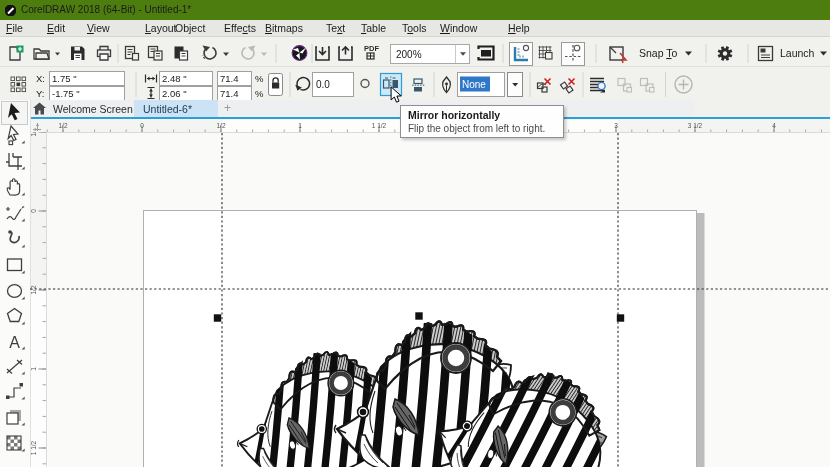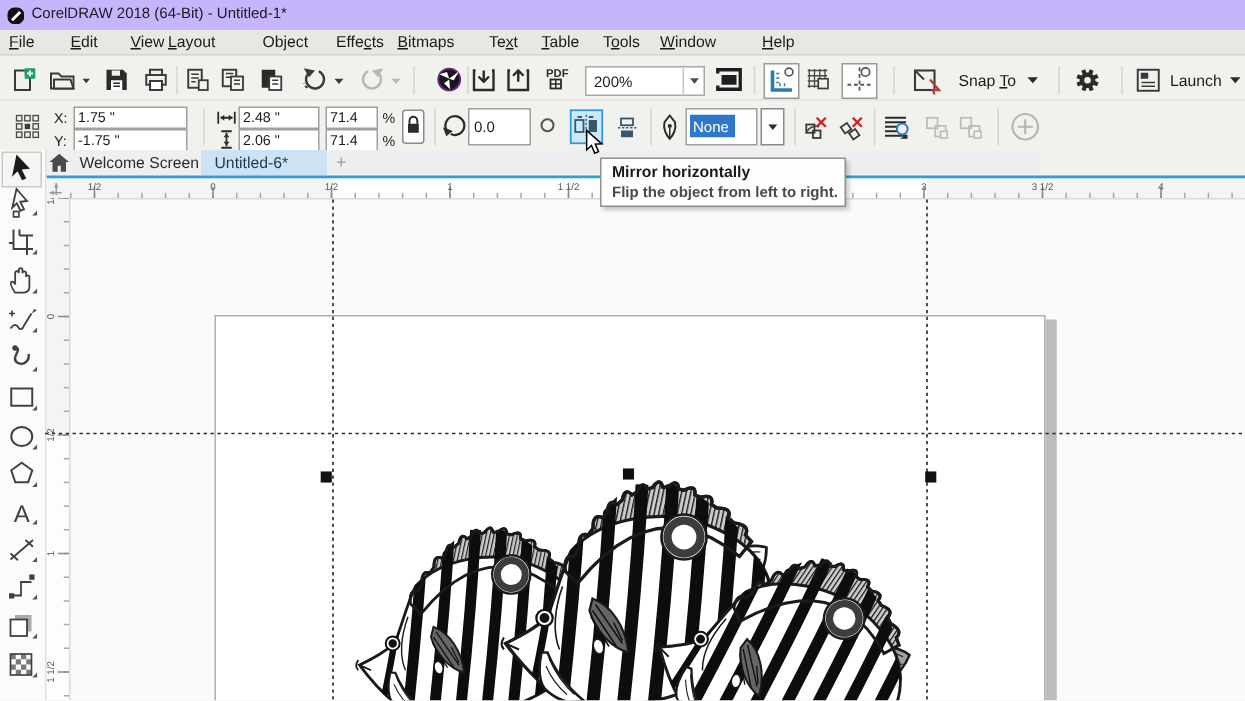--- a/index.html
+++ b/index.html
@@ -1,52 +1,52 @@
 <!DOCTYPE html>
 <html><head>
 <meta charset="utf-8">
 <style>
 html,body{margin:0;padding:0;}
 body{width:830px;height:467px;overflow:hidden;position:relative;
  font-family:"Liberation Sans",sans-serif;background:#f1f1ee;}
 .abs{position:absolute;}
-#titlebar{left:0;top:0;width:830px;height:20px;background:#c4b5fd;}
+#titlebar{left:0;top:0;width:830px;height:20px;background:#4d7c0f;}
 #title-text{left:21px;top:4px;font-size:10px;color:#1b1b1b;}
 #menubar{left:0;top:20px;width:830px;height:16px;background:#e7e7e3;border-bottom:1px solid #d4d4d0;padding-left:44px;}
 .mi{position:absolute;top:2px;font-size:10.5px;color:#1b1b1b;}
 #toolbar{left:0;top:37px;width:657px;height:29px;}
 #propbar{left:0;top:66px;width:830px;height:34px;border-top:1px solid #e0e0dc;}
 #docbar{left:30px;top:100px;width:664px;height:17px;background:#edeff0;}
 #bluebar{left:30px;top:117px;width:800px;height:2px;background:#2b9fd8;}
 #hruler{left:46px;top:119px;width:784px;height:13px;background:#f4f4f2;}
 #rcorner{left:30px;top:119px;width:16px;height:13px;background:#f4f4f2;}
 #vruler{left:30px;top:132px;width:16px;height:335px;background:#f4f4f2;}
 #toolbox{left:0;top:100px;width:30px;height:367px;background:#fbfbfa;border-right:1px solid #e0e0de;}
 #canvas{left:46px;top:132px;width:784px;height:335px;background:#fafaf9;}
 #canvassvg{left:30px;top:132px;z-index:5;}
 #tooltip{left:400px;top:105px;width:164px;height:33px;background:#fefefe;border:1px solid #8f8f8f;
  box-shadow:2px 2px 3px rgba(0,0,0,0.22);box-sizing:border-box;z-index:50;}
 #tooltip .t1{position:absolute;left:7px;top:3px;font-size:10.5px;font-weight:bold;color:#1a1a1a;white-space:nowrap;}
-#tooltip .t2{position:absolute;left:7px;top:17px;font-size:10px;color:#4a4a4a;white-space:nowrap;font-weight:bold;}
+#tooltip .t2{position:absolute;left:7px;top:17px;font-size:10px;color:#4a4a4a;white-space:nowrap;}
 </style>
 </head>
 <body>
 <div id="titlebar" class="abs">
  <svg class="abs" style="left:5px;top:4.5px" width="11" height="11" viewBox="0 0 12 12">
   <circle cx="6" cy="6" r="5.6" fill="#111"></circle>
   <path d="M2.5,8.5 L8.5,2.5 L10,4 L4,10 Z" fill="#fff"></path>
   <circle cx="6" cy="6" r="5.6" fill="none" stroke="#111" stroke-width="1.6"></circle>
  </svg>
  <span id="title-text" class="abs">CorelDRAW 2018 (64-Bit) - Untitled-1*</span>
 </div>
 <div id="menubar" class="abs">
  <span class="mi" style="left:6px"><u>F</u>ile</span>
  <span class="mi" style="left:47px"><u>E</u>dit</span>
  <span class="mi" style="left:87px"><u>V</u>iew</span>
- <span class="mi" style="left:112px"><u>L</u>ayout</span>
+ <span class="mi" style="left:145px"><u>L</u>ayout</span>
  <span class="mi" style="left:175px">Ob<u>j</u>ect</span>
  <span class="mi" style="left:224px">Effe<u>c</u>ts</span>
  <span class="mi" style="left:265px"><u>B</u>itmaps</span>
  <span class="mi" style="left:326px">Te<u>x</u>t</span>
  <span class="mi" style="left:361px"><u>T</u>able</span>
  <span class="mi" style="left:402px">T<u>o</u>ols</span>
  <span class="mi" style="left:440px"><u>W</u>indow</span>
  <span class="mi" style="left:508px"><u>H</u>elp</span>
 </div>
 <div id="toolbar" class="abs"><svg width="830" height="29" viewBox="0 0 830 29">

